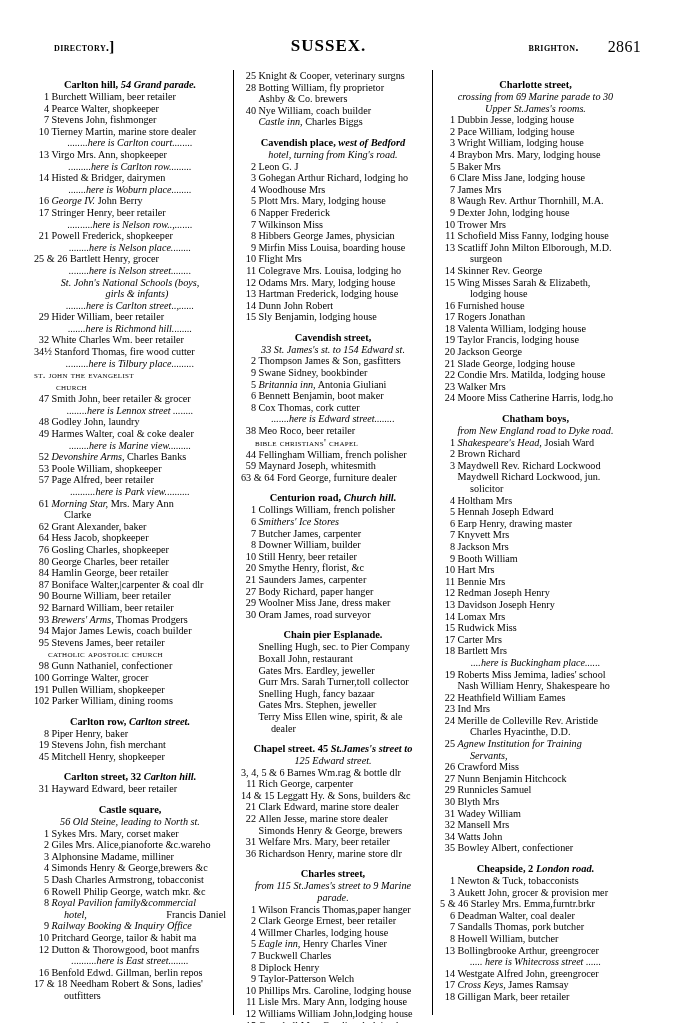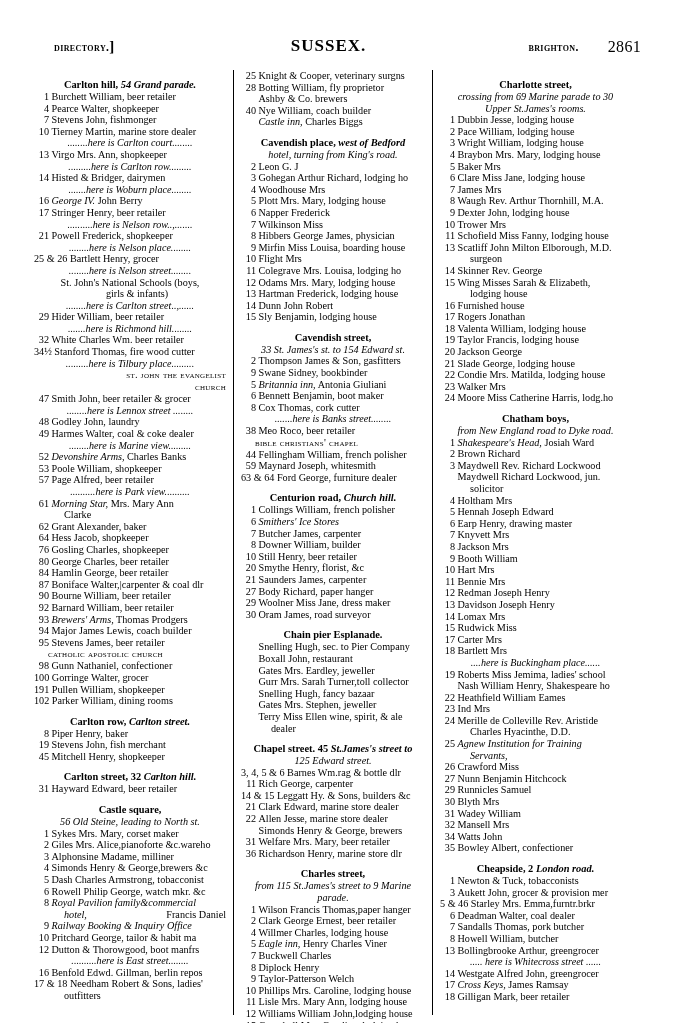--- a/index.html
+++ b/index.html
@@ -119,29 +119,30 @@
   .hereis {
     text-align: center;
     font-style: italic;
     font-size: 10.1px;
     line-height: 11.6px;
     white-space: nowrap;
     overflow: hidden;
   }
   
   .capline {
-    text-align: right;
+    text-align: left;
     font-variant: small-caps;
     text-transform: lowercase;
     letter-spacing: 0.3px;
     font-size: 10.6px;
     line-height: 12px;
   }
   .capline.l { text-align: left; padding-left: 14px; }
   .inst {
+    font-style: italic;
     text-align: center;
     line-height: 11.6px;
   }
   .ital { font-style: italic; }
   .cont {
     padding-left: 30px;
   }
   .cont.far { padding-left: 74px; }
 </style>
 </head>
@@ -639,21 +640,21 @@
             <span class="num">6</span>
             <span class="txt">Bennett Benjamin, boot maker</span>
           </div>
         </div>
         <div>
           <div class="entry">
             <span class="num">8</span>
             <span class="txt">Cox Thomas, cork cutter</span>
           </div>
         </div>
-        <div class="hereis">.......here is Banks street........</div>
+        <div class="hereis">.......here is Edward street........</div>
         <div>
           <div class="entry">
             <span class="num">38</span>
             <span class="txt">Meo Roco, beer retailer</span>
           </div>
         </div>
         <div>
           <div class="capline l">BIBLE CHRISTIANS' CHAPEL</div>
         </div>
         <div>

